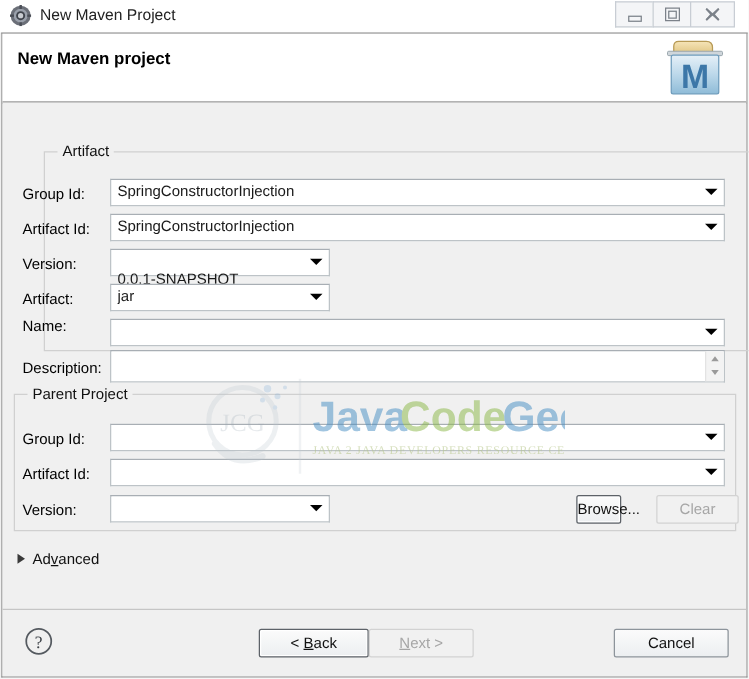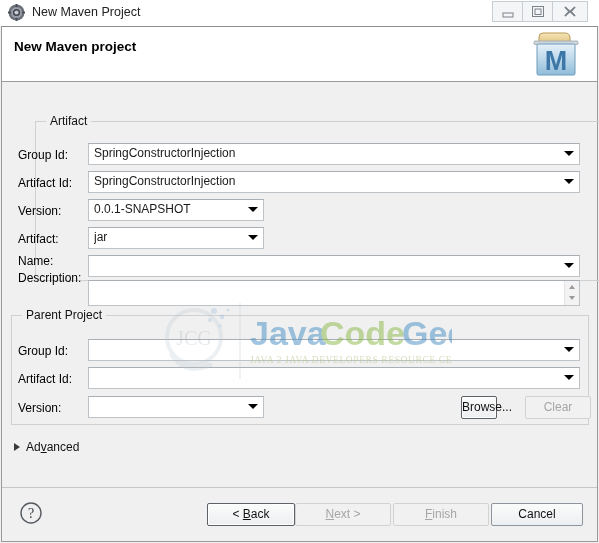--- a/index.html
+++ b/index.html
@@ -335,37 +335,37 @@
       </div>
 
       <span class="flabel" style="left:16px; top:93px;">Artifact Id:</span>
       <div class="combo" style="left:86px; top:88px; width:492px;">
         <span class="ctext" style="width:470px;">SpringConstructorInjection</span>
         <span class="carrow"></span>
       </div>
 
       <span class="flabel" style="left:16px; top:121px;">Version:</span>
       <div class="combo" style="left:86px; top:116px; width:176px;">
-        <span class="ctext" style="width:150px;">0.0.1-SNAPSHOT</span>
+        <span class="ctext" style="width:150px;margin-top:14px;">0.0.1-SNAPSHOT</span>
         <span class="carrow"></span>
       </div>
 
       <span class="flabel" style="left:16px; top:149px;">Artifact:</span>
       <div class="combo" style="left:86px; top:144px; width:176px;">
         <span class="ctext" style="width:150px;">jar</span>
         <span class="carrow"></span>
       </div>
 
       <span class="flabel" style="left:16px; top:171px;">Name:</span>
       <div class="combo" style="left:86px; top:172px; width:492px;">
         <span class="ctext" style="width:470px;"></span>
         <span class="carrow"></span>
       </div>
 
-      <span class="flabel" style="left:16px; top:188px;">Description:</span>
+      <span class="flabel" style="left:16px; top:204px;">Description:</span>
       <div id="desc-box" style="left:86px; top:197px; width:492px;">
         <div id="desc-scroll">
           <span class="sb-arrow up"></span>
           <span class="sb-arrow down"></span>
         </div>
       </div>
 
       <div class="groupbox" style="left:9px; top:232px; width:578px; height:110px;">
         <span class="group-legend">Parent Project</span>
       </div>
@@ -426,23 +426,20 @@
       <span id="help-icon">
         <svg width="24" height="24" viewBox="0 0 24 24">
           <circle cx="12" cy="12" r="10" fill="none" stroke="#555a60" stroke-width="1.4"></circle>
           <text x="12" y="17" text-anchor="middle" font-family="'Liberation Serif',serif" font-size="14" fill="#3d4248">?</text>
         </svg>
       </span>
 
       <div class="btn default" style="left:205px; top:15px; width:88px;">
         <span>&lt; </span><u>B</u><span>ack</span>
       </div>
-      <div class="btn disabled" style="left:293px; top:15px; width:96px;">
+      <div class="btn disabled" style="left:293px; top:15px; width:84px;">
         <span></span><u>N</u><span>ext &gt;</span>
-      </div>
-      <div class="btn disabled" style="left:391px; top:15px; width:96px;">
-        <span></span><u>F</u><span>inish</span>
       </div>
       <div class="btn" style="left:489px; top:15px; width:92px;">Cancel</div>
     </div>
 
   </div>
 </div>
 
 </body></html>

